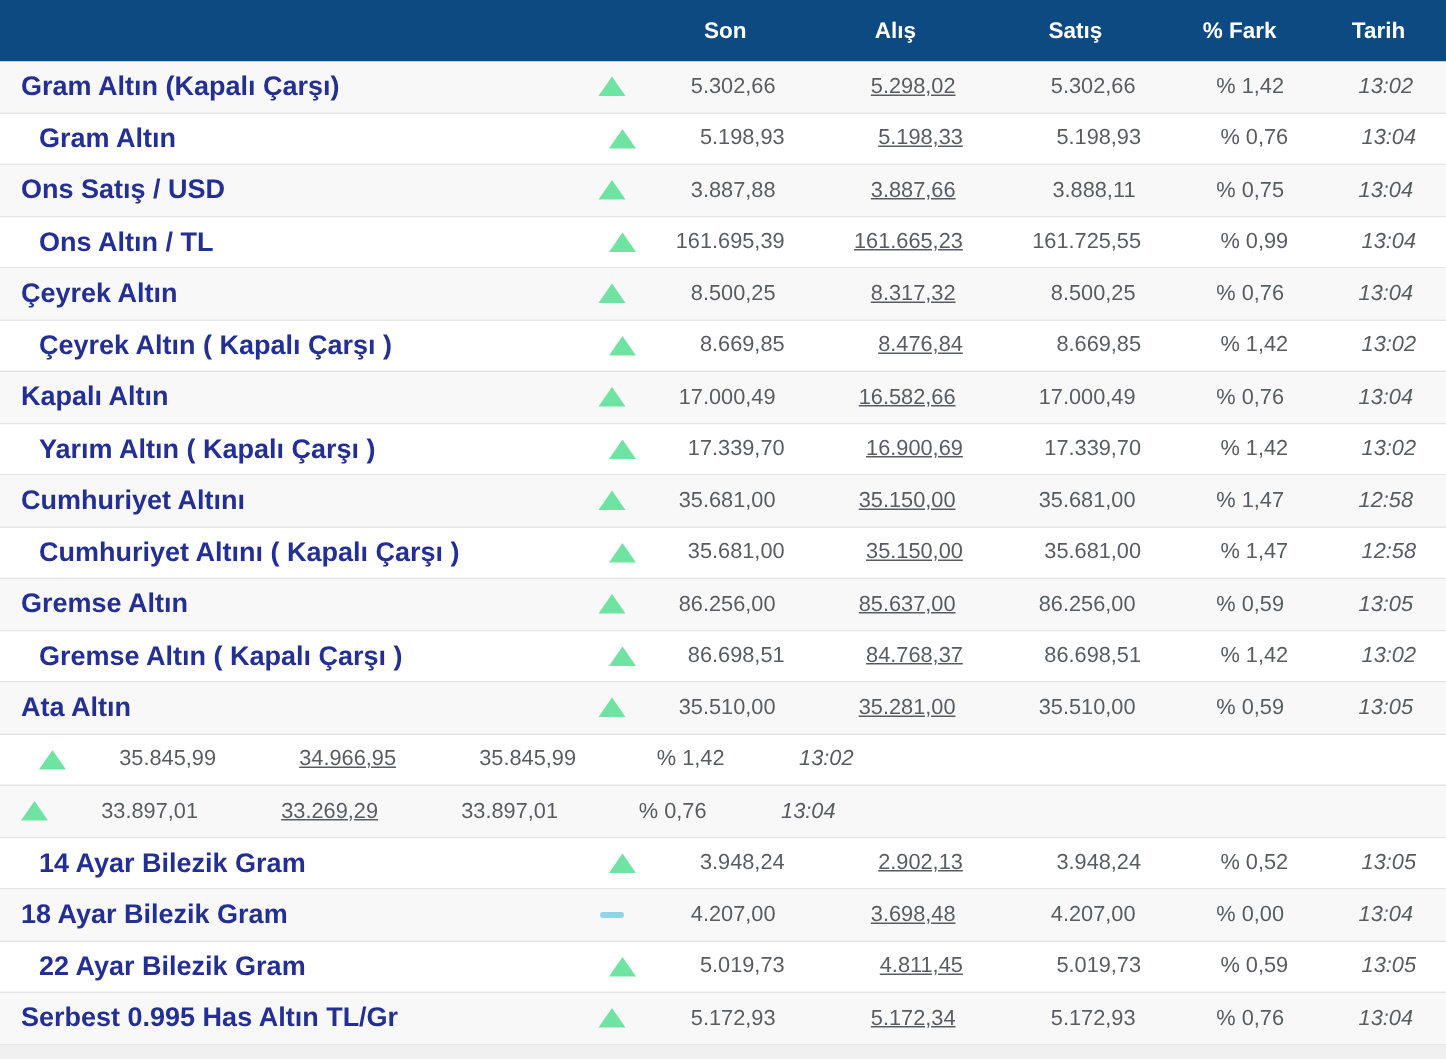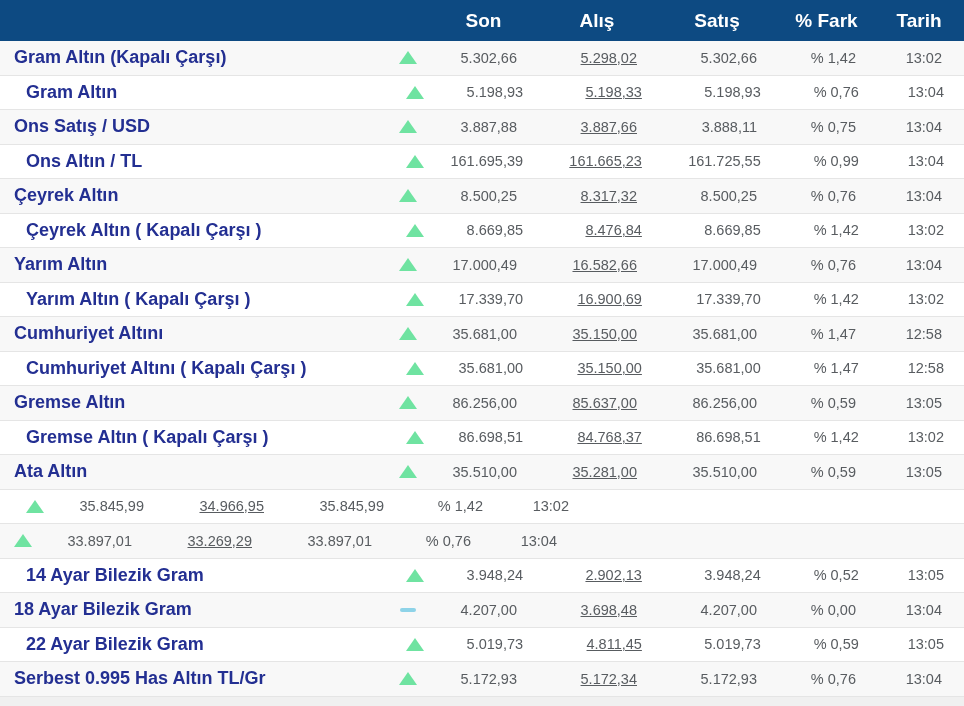--- a/index.html
+++ b/index.html
@@ -1,21 +1,21 @@
 <!DOCTYPE html>
 <html style="--header-bg: #0d4a82; --header-text: #ffffff; --row-label: #232f92; --value-text: #585c60; --row-alt-bg: #f8f8f8; --row-bg: #ffffff; --border: #e5e5e5; --up: #6fe3a1; --flat: #8ed3e8; --footer-bg: #f0f0f0;"><head>
 <meta charset="utf-8">
 <style>
   * { margin:0; padding:0; box-sizing:border-box; }
   html,body { width:964px; height:706px; overflow:hidden; background:#fff;
               font-family:"Liberation Sans", sans-serif; }
   .price-table { width:964px; }
 
   .thead { display:flex; height:41px; align-items:center; background:var(--header-bg); }
-  .hcell { color:var(--header-text); font-weight:bold; font-size:19px; text-align:center; }
+  .hcell { color:var(--header-text); font-weight:bold; font-size:15px; text-align:center; }
   .hname { width:385px; }
   .hind  { width:45px; }
   .hson  { width:107px; }
   .halis { width:120px; }
   .hsatis{ width:120px; }
   .hfark { width:99px; }
   .htarih{ width:86px; }
 
   .tbody .row { display:flex; height:34.5px; align-items:center;
                 border-bottom:1px solid var(--border); }
@@ -24,21 +24,21 @@
 
   .cell.name { width:385px; padding-left:14px; font-weight:bold; font-size:18px;
                color:var(--row-label); white-space:nowrap; overflow:hidden; }
   .cell.indicator { width:45px; display:flex; justify-content:center; align-items:center; }
   .cell.num { text-align:right; padding-right:20px; font-size:14.5px;
               color:var(--value-text); white-space:nowrap; }
   .cell.son  { width:107px; }
   .cell.alis { width:120px;text-decoration:underline; }
   .cell.satis{ width:120px; }
   .cell.fark { width:99px; }
-  .cell.tarih{ width:86px; }
+  .cell.tarih{ width:86px;font-style:italic; }
 
   .tri-up { width:0; height:0; border-left:9px solid transparent;
             border-right:9px solid transparent;
             border-bottom:13px solid var(--up); }
   .dash { width:16px; height:4px; border-radius:2px; background:var(--flat); }
 
   .footer-strip { height:9.5px; background:var(--footer-bg); }
 </style>
 </head>
 <body>
@@ -116,21 +116,21 @@
     <div class="cell indicator">
       <span class="tri-up"></span>
     </div>
     <div class="cell num son">8.669,85</div>
     <div class="cell num alis">8.476,84</div>
     <div class="cell num satis">8.669,85</div>
     <div class="cell num fark">% 1,42</div>
     <div class="cell num tarih">13:02</div>
   </div>
       <div class="row alt">
-    <div class="cell name">Yarım Altın</div>
+    <div class="cell name">Kapalı Altın</div>
     <div class="cell indicator">
       <span class="tri-up"></span>
     </div>
     <div class="cell num son">17.000,49</div>
     <div class="cell num alis">16.582,66</div>
     <div class="cell num satis">17.000,49</div>
     <div class="cell num fark">% 0,76</div>
     <div class="cell num tarih">13:04</div>
   </div>
       <div class="row plain">

